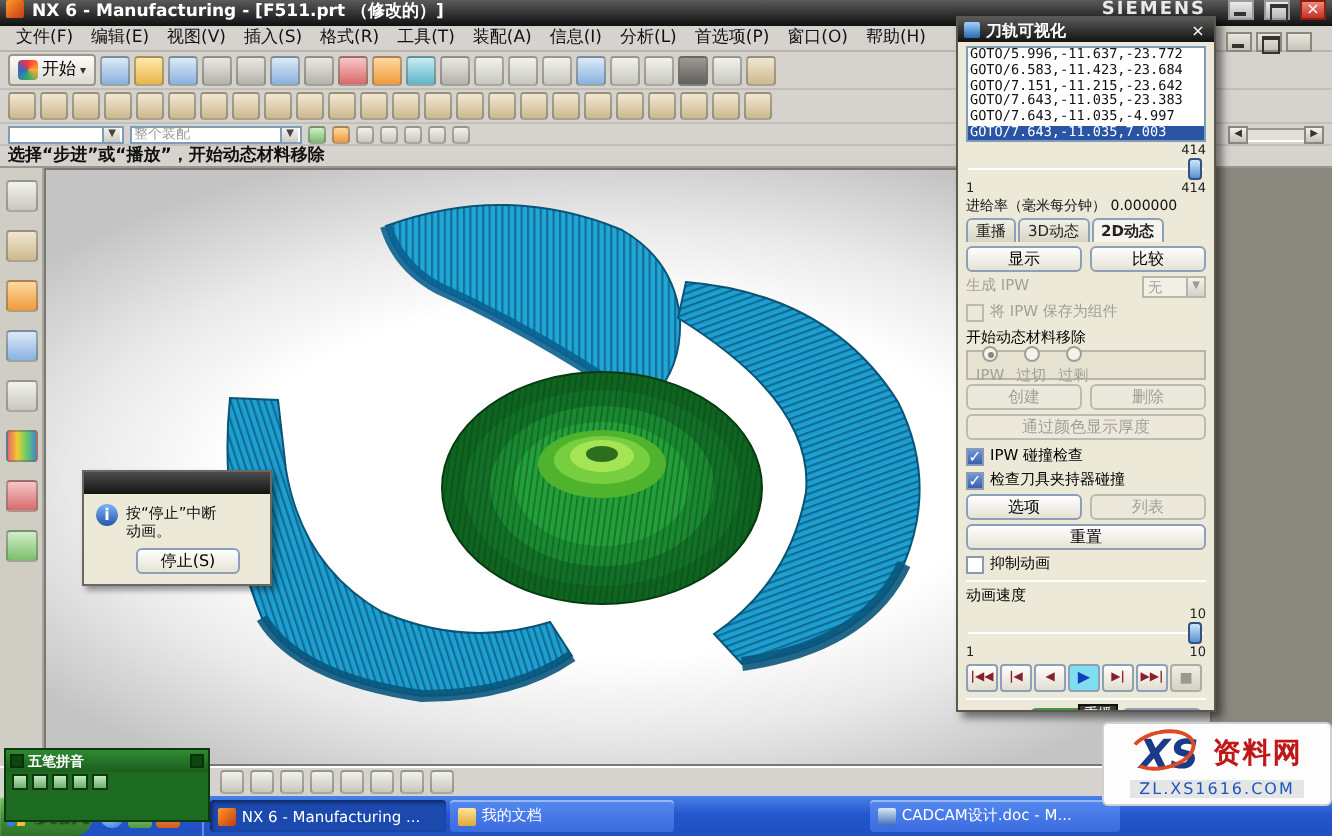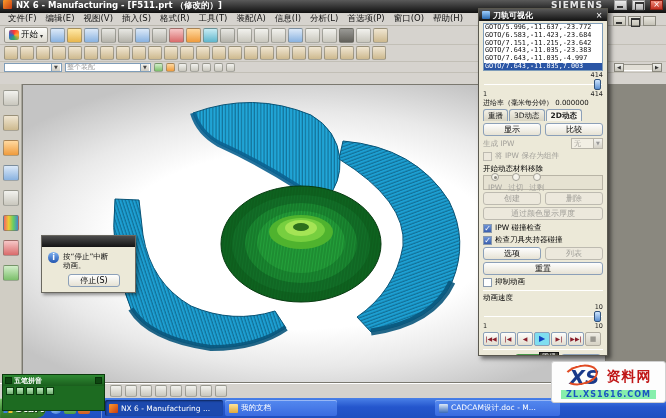--- a/index.html
+++ b/index.html
@@ -85,21 +85,21 @@
   .sliderrow{position:relative;height:11px;flex:0 0 auto;}
   .strack2{position:absolute;left:1px;right:1px;top:5px;height:1px;background:#7a7a72;border-bottom:1px solid #fff;}
   .thumb{position:absolute;top:0;width:7px;height:11px;background:linear-gradient(#cfe6ff,#5a8fd0);border:1px solid #31537c;border-radius:2px;}
   .minmax{height:8px;display:flex;justify-content:space-between;font-size:6.5px;color:#222;}
   .feedrow{height:10px;font-size:7px;color:#111;white-space:nowrap;}
   .tabs{height:12px;display:flex;gap:1px;margin-top:1px;flex:0 0 auto;}
   .tab{font-size:7.5px;padding:0 4px;background:linear-gradient(#f2f0e6,#d8d4c4);border:1px solid #8ca0b8;border-bottom:none;border-radius:3px 3px 0 0;color:#222;line-height:11px;}
   .tab.active{background:#f6f4ec;font-weight:bold;}
   .prow{display:flex;gap:4px;margin-top:2px;flex:0 0 auto;}
   .prow .btn{flex:1;height:13px;}
-  .lblrow{display:flex;align-items:center;gap:6px;margin-top:2px;font-size:7.5px;flex:0 0 auto;}
+  .lblrow{display:flex;align-items:flex-start;gap:6px;margin-top:2px;font-size:7.5px;flex:0 0 auto;}
   .dim{color:#a2a09a;}
   .mini-combo{margin-left:auto;width:32px;height:11px;background:#f2efe4;border:1px solid #b8b5aa;display:flex;align-items:center;font-size:7px;color:#a2a09a;padding-left:2px;}
   .mini-combo .arr{margin-left:auto;width:9px;height:9px;background:linear-gradient(#f4f3ef,#d4d1c6);border-left:1px solid #b8b5aa;font-size:5px;line-height:9px;text-align:center;color:#999;}
   .cbrow{display:flex;align-items:center;gap:3px;margin-top:2px;font-size:7.5px;flex:0 0 auto;}
   .cb{width:9px;height:9px;border:1px solid #8a9aae;background:#fff;flex:0 0 auto;}
   .cb.on{background:linear-gradient(#6f95d8,#3a5fae);color:#fff;font-size:8px;line-height:8px;text-align:center;}
   .cb.disbox{border-color:#bdbab0;background:#ece8dc;}
   .groupbox{margin-top:1px;border:1px solid #b8b4a6;background:#e6e2d2;height:15px;display:flex;align-items:center;gap:6px;padding:0 4px;flex:0 0 auto;}
   .radio-item{display:flex;align-items:center;gap:2px;flex-direction:column;}
   .radio{width:8px;height:8px;border:1px solid #a2a096;border-radius:50%;background:#f4f2ea;position:relative;}
@@ -144,21 +144,21 @@
   .ticon.t1{background:linear-gradient(#ffe49a,#e0a83c);}
   .ticon.t2{background:linear-gradient(#dce9f8,#3a6ab8);}
   .task0{width:118px;} .task1{width:112px;margin-left:2px;} .task2{width:130px;margin-left:98px;}
 
   
   .wm{position:absolute;left:551px;top:361px;width:115px;height:42px;background:#fdfdfd;border:1px solid #d0d0d0;border-radius:3px;z-index:9;display:flex;flex-direction:column;align-items:center;justify-content:center;}
   .wm .row{display:flex;align-items:center;gap:3px;}
   .wm .xs{font-size:20px;font-weight:bold;font-style:italic;color:#1a3a8a;position:relative;padding:0 4px;}
   .wm .xs::after{content:"";position:absolute;left:-2px;top:0px;width:30px;height:16px;border:2px solid #e04a22;border-radius:50%;border-left-color:transparent;transform:rotate(-12deg);}
   .wm .nm{font-size:14px;font-weight:bold;color:#c01818;letter-spacing:1px;}
-  .wm .url{font-size:8px;font-weight:bold;color:#1a56c0;background:#86efac;padding:0 5px;letter-spacing:1px;margin-top:1px;}
+  .wm .url{font-size:8px;font-weight:normal;color:#1a56c0;background:#e5e5e5;padding:0 5px;letter-spacing:1px;margin-top:1px;}
 
   .childbtns{position:absolute;left:612px;top:16px;display:flex;gap:1px;z-index:2;}
   .childbtns .winbtn{background:linear-gradient(#e8e6de,#c6c3b8);border-color:#8a887e;}
 </style>
 </head>
 <body>
 
 <div class="screen">
 
   <div class="titlebar">
@@ -260,20 +260,23 @@
         <div class="tbi silver"></div>
         <div class="tbi silver"></div>
       </span>
     <span class="mini-scroll">
       <span class="sb">◀</span>
       <span class="strack"></span>
       <span class="sb">▶</span>
     </span>
   </div>
 
+  <div class="promptbar">
+    <span class="prompt-text">选择“步进”或“播放”，开始动态材料移除</span>
+  </div>
 
   <div class="leftbar" id="leftbar">
       <div class="tbi silver"></div>
       <div class="tbi tan"></div>
       <div class="tbi orange"></div>
       <div class="tbi blue"></div>
       <div class="tbi silver"></div>
       <div class="tbi rainbow"></div>
       <div class="tbi red"></div>
       <div class="tbi green"></div>

